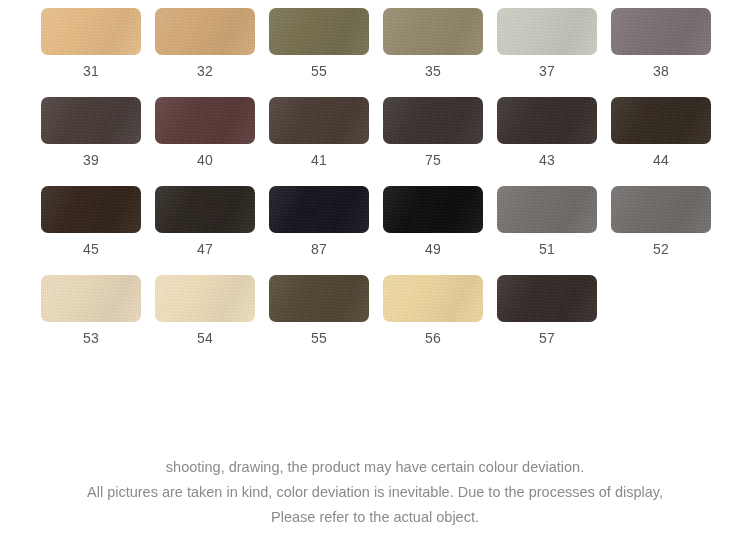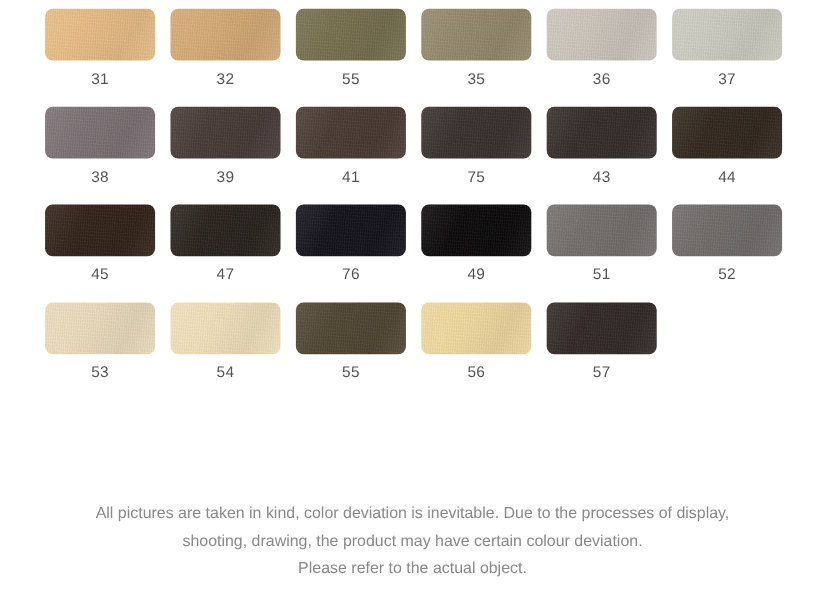--- a/index.html
+++ b/index.html
@@ -96,34 +96,34 @@
       </div>
       <div class="swatch-cell">
         <div class="swatch-chip" style="background-color: rgb(119, 112, 79);"></div>
         <div class="swatch-label">55</div>
       </div>
       <div class="swatch-cell">
         <div class="swatch-chip" style="background-color: rgb(148, 138, 109);"></div>
         <div class="swatch-label">35</div>
       </div>
       <div class="swatch-cell">
-        <div class="swatch-chip" style="background-color: rgb(205, 198, 189);"></div>
-        <div class="swatch-label">36</div>
-      </div>
-      <div class="swatch-cell">
         <div class="swatch-chip" style="background-color: rgb(204, 204, 194);"></div>
         <div class="swatch-label">37</div>
       </div>
       <div class="swatch-cell">
         <div class="swatch-chip" style="background-color: rgb(125, 114, 117);"></div>
         <div class="swatch-label">38</div>
       </div>
       <div class="swatch-cell">
         <div class="swatch-chip" style="background-color: rgb(72, 60, 56);"></div>
         <div class="swatch-label">39</div>
+      </div>
+      <div class="swatch-cell">
+        <div class="swatch-chip" style="background-color: rgb(91, 58, 56);"></div>
+        <div class="swatch-label">40</div>
       </div>
       <div class="swatch-cell">
         <div class="swatch-chip" style="background-color: rgb(74, 60, 51);"></div>
         <div class="swatch-label">41</div>
       </div>
       <div class="swatch-cell">
         <div class="swatch-chip" style="background-color: rgb(59, 50, 47);"></div>
         <div class="swatch-label">75</div>
       </div>
       <div class="swatch-cell">
@@ -137,21 +137,21 @@
       <div class="swatch-cell">
         <div class="swatch-chip" style="background-color: rgb(51, 36, 26);"></div>
         <div class="swatch-label">45</div>
       </div>
       <div class="swatch-cell">
         <div class="swatch-chip" style="background-color: rgb(43, 36, 31);"></div>
         <div class="swatch-label">47</div>
       </div>
       <div class="swatch-cell">
         <div class="swatch-chip" style="background-color: rgb(21, 19, 28);"></div>
-        <div class="swatch-label">76</div>
+        <div class="swatch-label">87</div>
       </div>
       <div class="swatch-cell">
         <div class="swatch-chip" style="background-color: rgb(13, 11, 11);"></div>
         <div class="swatch-label">49</div>
       </div>
       <div class="swatch-cell">
         <div class="swatch-chip" style="background-color: rgb(116, 112, 109);"></div>
         <div class="swatch-label">51</div>
       </div>
       <div class="swatch-cell">
@@ -174,18 +174,18 @@
         <div class="swatch-chip" style="background-color: rgb(240, 217, 160);"></div>
         <div class="swatch-label">56</div>
       </div>
       <div class="swatch-cell">
         <div class="swatch-chip" style="background-color: rgb(52, 43, 39);"></div>
         <div class="swatch-label">57</div>
       </div>
     </div>
 
   <div id="disclaimer">
+    <span class="line">shooting, drawing, the product may have certain colour deviation.</span>
     <span class="line">All pictures are taken in kind, color deviation is inevitable. Due to the processes of display,</span>
-    <span class="line">shooting, drawing, the product may have certain colour deviation.</span>
     <span class="line">Please refer to the actual object.</span>
   </div>
 
 </div>
 
 </body></html>

